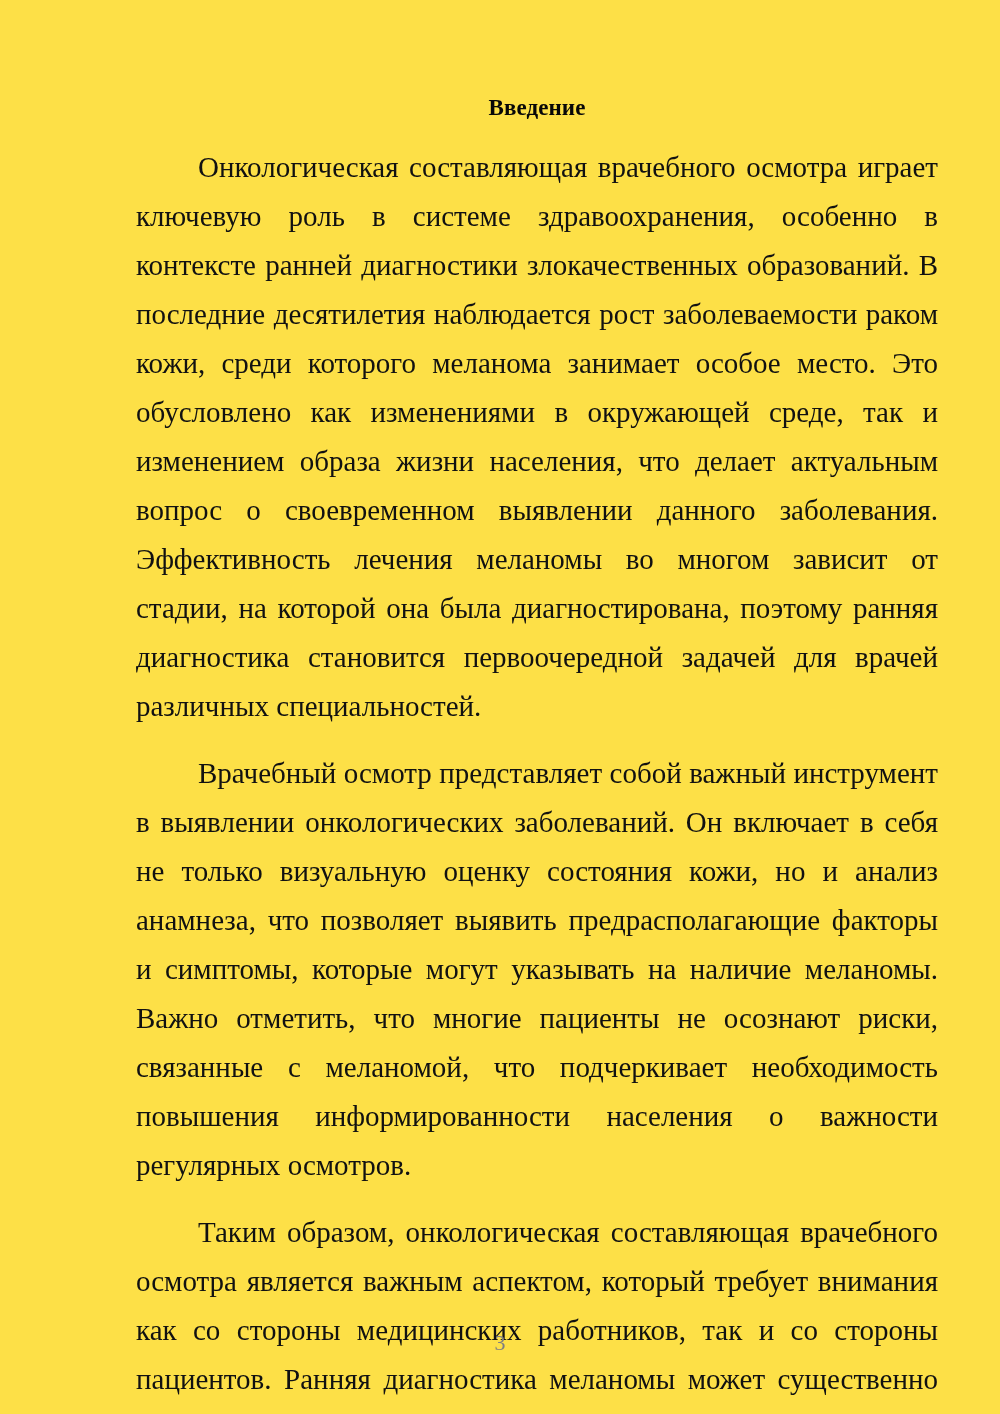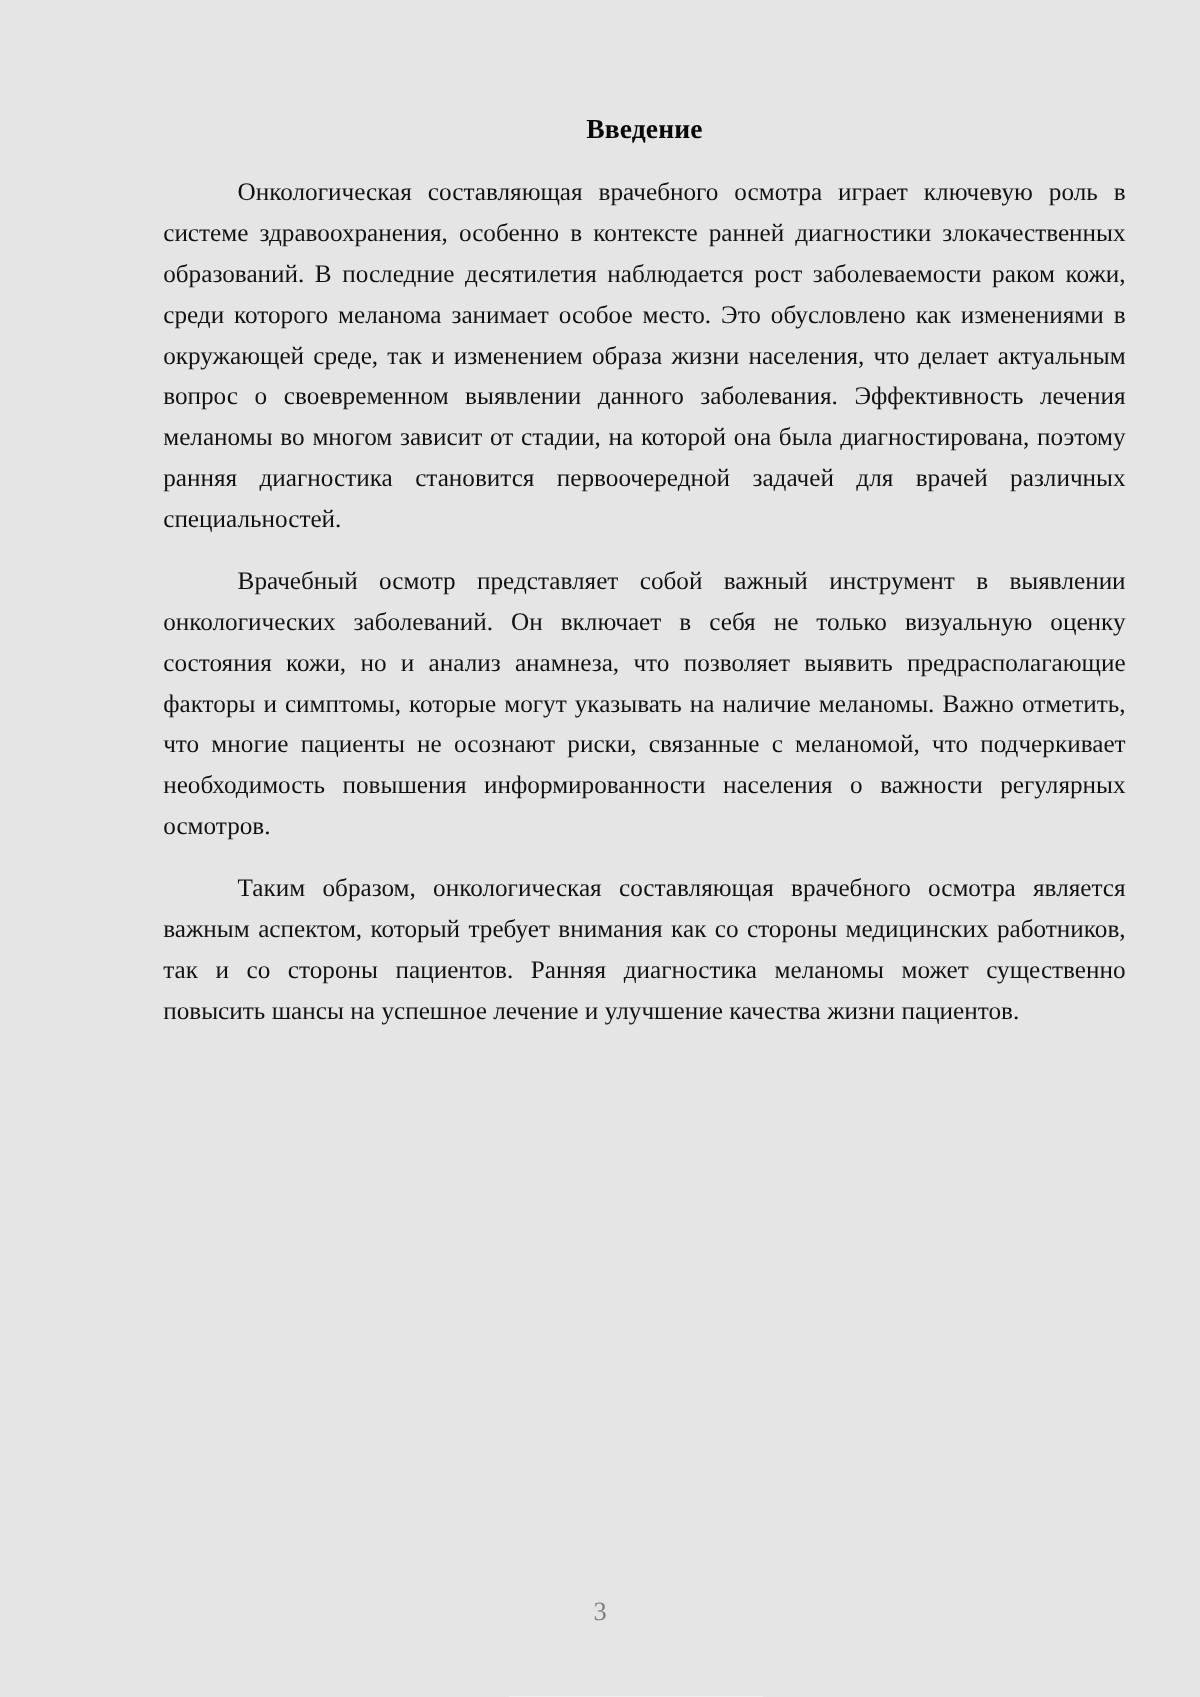--- a/index.html
+++ b/index.html
@@ -6,21 +6,21 @@
   html, body {
     margin: 0;
     padding: 0;
     background: #ffffff;
   }
 
   .page {
     position: relative;
     width: 1000px;
     height: 1414px;
-    background: #e5e5e5;
+    background: #fde047;
     overflow: hidden;
     box-sizing: border-box;
     font-family: "Liberation Serif", "DejaVu Serif", serif;
     color: #0d0d0d;
   }
 
   .page-body {
     position: absolute;
     left: 136px;
     top: 92px;
@@ -31,22 +31,22 @@
     font-size: 23px;
     font-weight: bold;
     text-align: center;
     line-height: 1.35;
     margin: 0 0 20px 0;
     letter-spacing: 0.1px;
     color: #080808;
   }
 
   .doc-paragraph {
-    font-size: 21px;
-    line-height: 34px;
+    font-size: 29px;
+    line-height: 49px;
     text-align: justify;
     text-justify: inter-word;
     text-indent: 62px;
     margin: 0 0 18px 0;
     color: #111111;
     hyphens: none;
     word-spacing: 0.1px;
   }
 
   .doc-paragraph:last-of-type {

